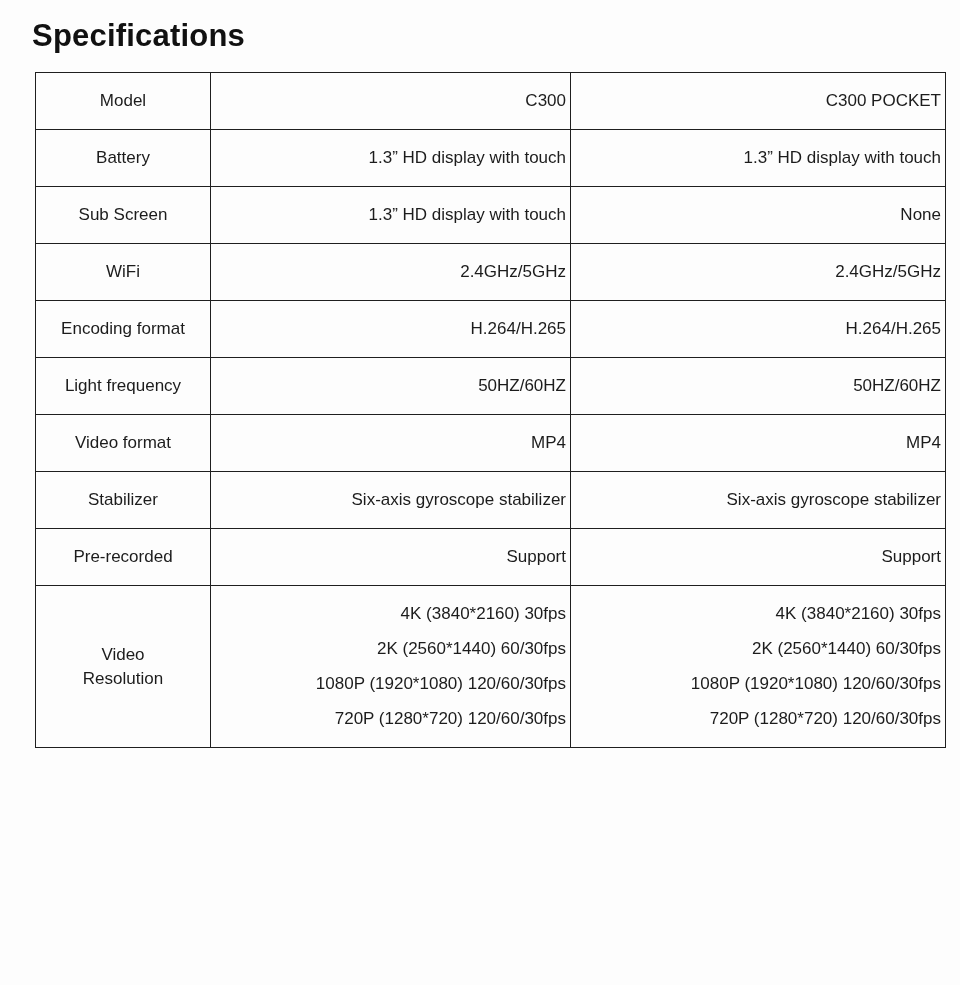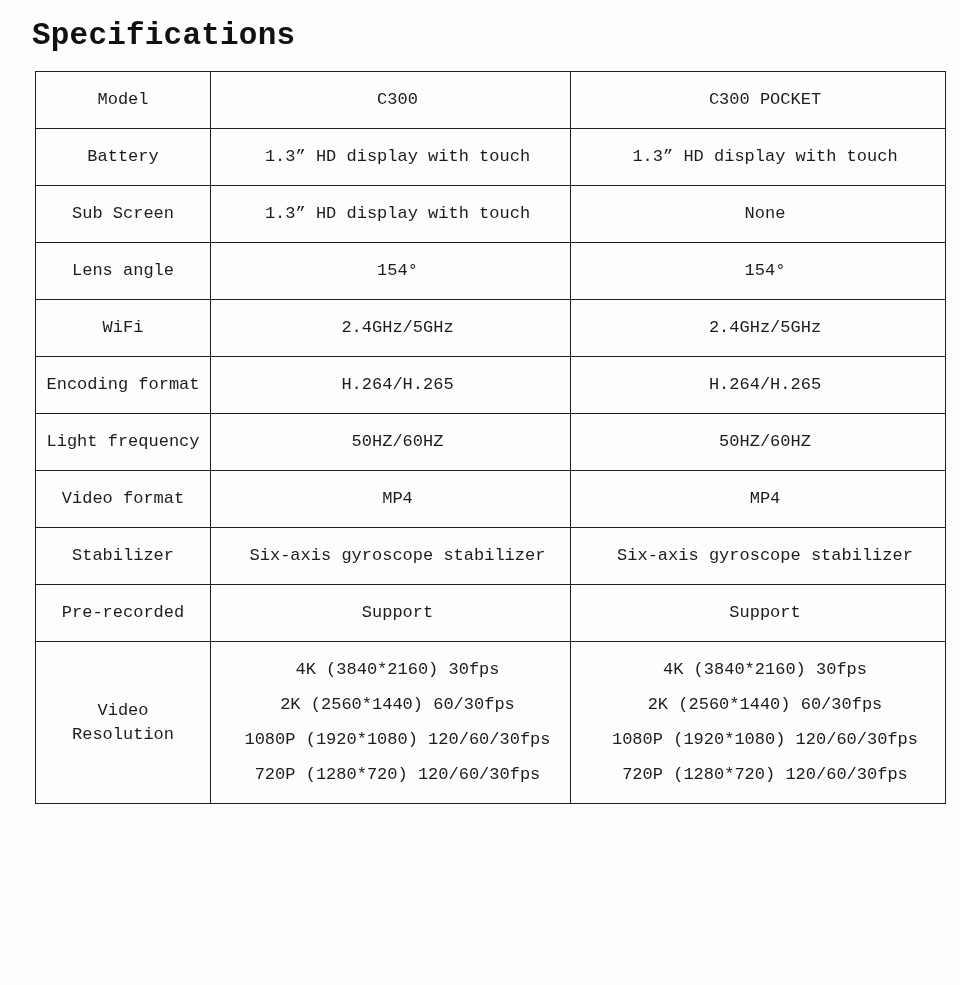--- a/index.html
+++ b/index.html
@@ -8,21 +8,20 @@
     background: #fdfdfd;
     font-family: "Liberation Sans", "DejaVu Sans", sans-serif;
     color: #1c1c1c;
   }
   .page {
     width: 960px;
     height: 985px;
     background: #fdfdfd;
     box-sizing: border-box;
     padding-top: 12px;
-    font-family: Liberation Mono, monospace;
   }
   .page-title {
     font-size: 31px;
     font-weight: 700;
     color: #111;
     margin: 6px 0 18px 32px;
     letter-spacing: 0.2px;
   }
   table.spec-table {
     border-collapse: collapse;
@@ -42,21 +41,21 @@
     box-sizing: border-box;
   }
   td.label-cell {
     text-align: center;
     white-space: pre-line;
     line-height: 24px;
     padding: 4px 10px;
     color: #1c1c1c;
   }
   td.value-cell {
-    text-align: center;
+    text-align: right;
     padding: 4px 4px 4px 18px;
     color: #1c1c1c;
     margin-top: 7px;
   }
   .vline {
     line-height: 22px;
     margin: 13px 0;
     white-space: nowrap;
   }
 </style>
@@ -91,29 +90,20 @@
             <div class="vline">1.3” HD display with touch</div>
           </td>
         </tr>
         <tr>
           <td class="label-cell">Sub Screen</td>
           <td class="value-cell">
             <div class="vline">1.3” HD display with touch</div>
           </td>
           <td class="value-cell">
             <div class="vline">None</div>
-          </td>
-        </tr>
-        <tr>
-          <td class="label-cell">Lens angle</td>
-          <td class="value-cell">
-            <div class="vline">154°</div>
-          </td>
-          <td class="value-cell">
-            <div class="vline">154°</div>
           </td>
         </tr>
         <tr>
           <td class="label-cell">WiFi</td>
           <td class="value-cell">
             <div class="vline">2.4GHz/5GHz</div>
           </td>
           <td class="value-cell">
             <div class="vline">2.4GHz/5GHz</div>
           </td>

